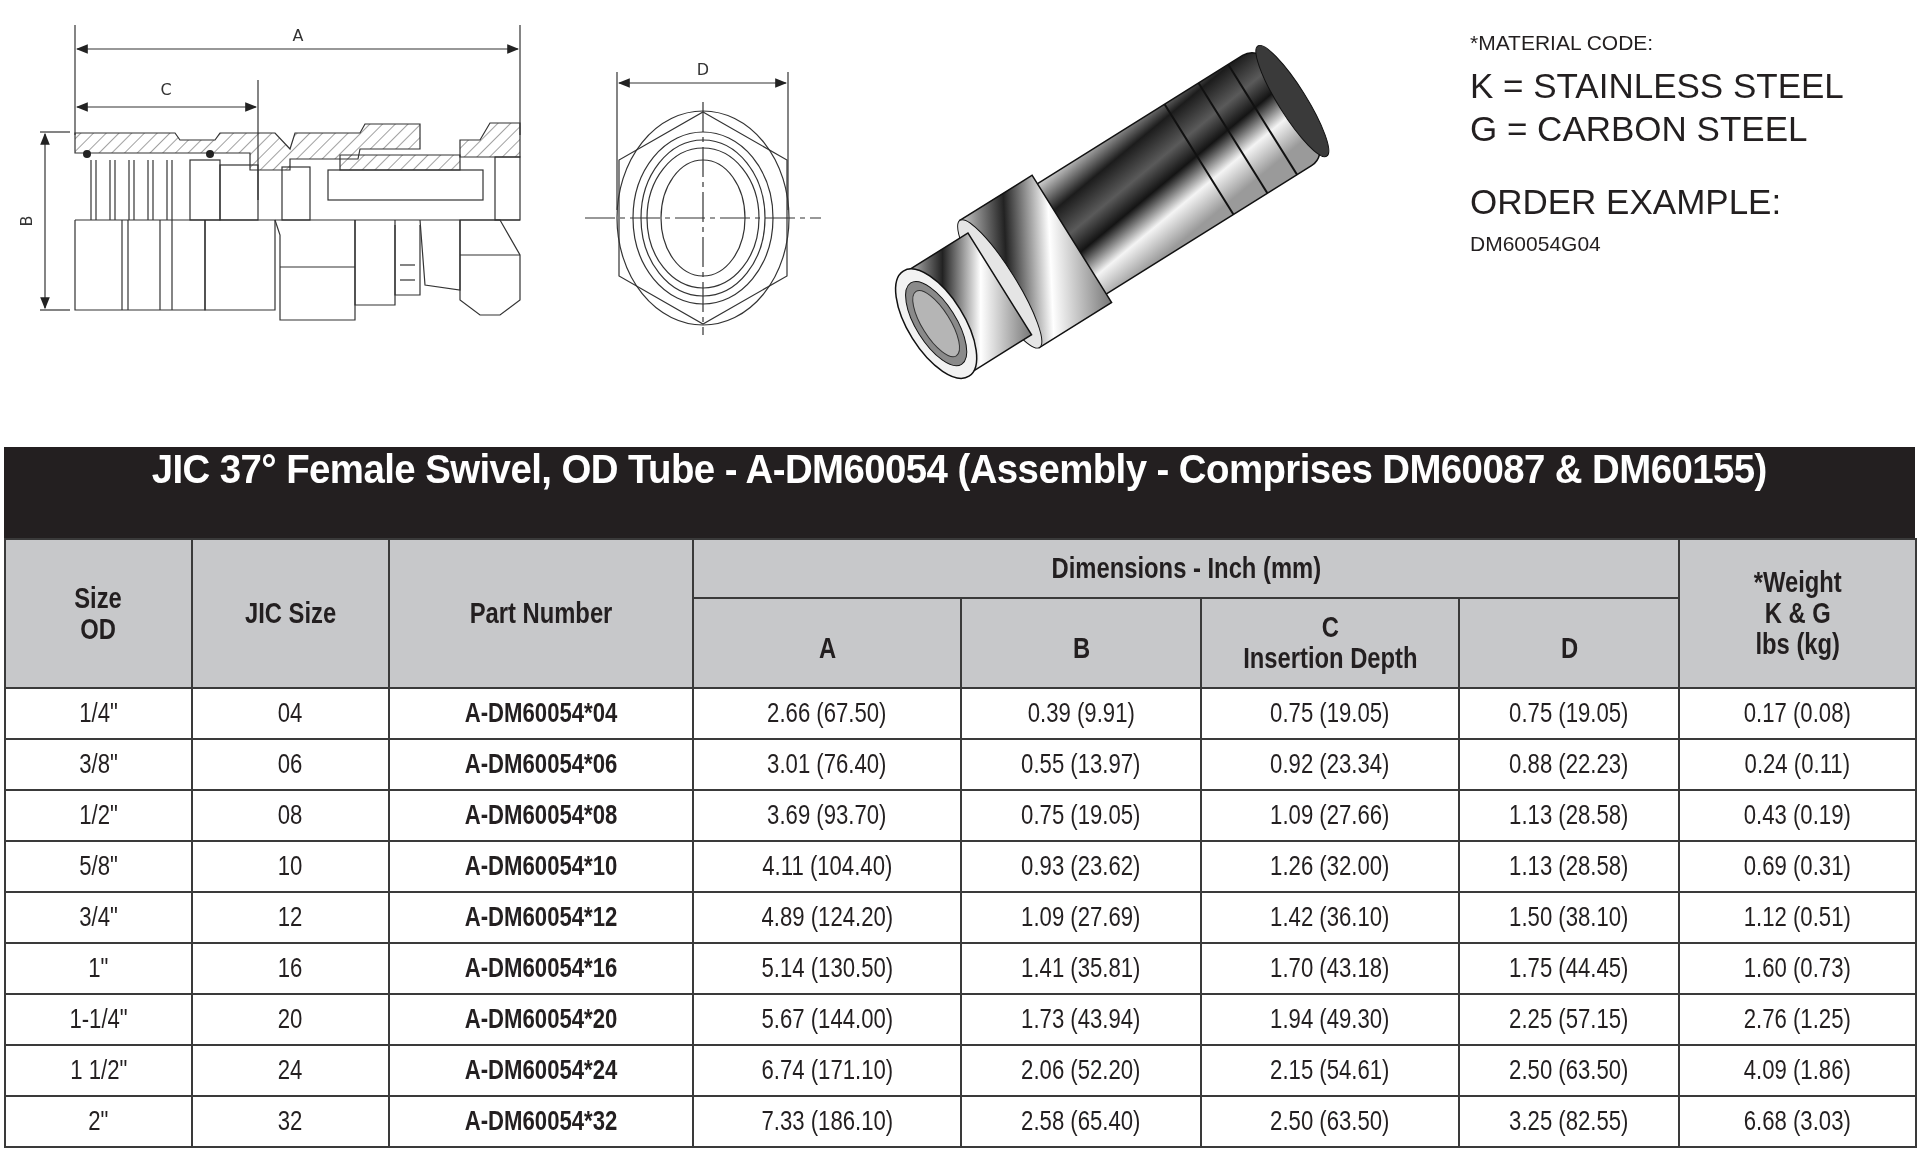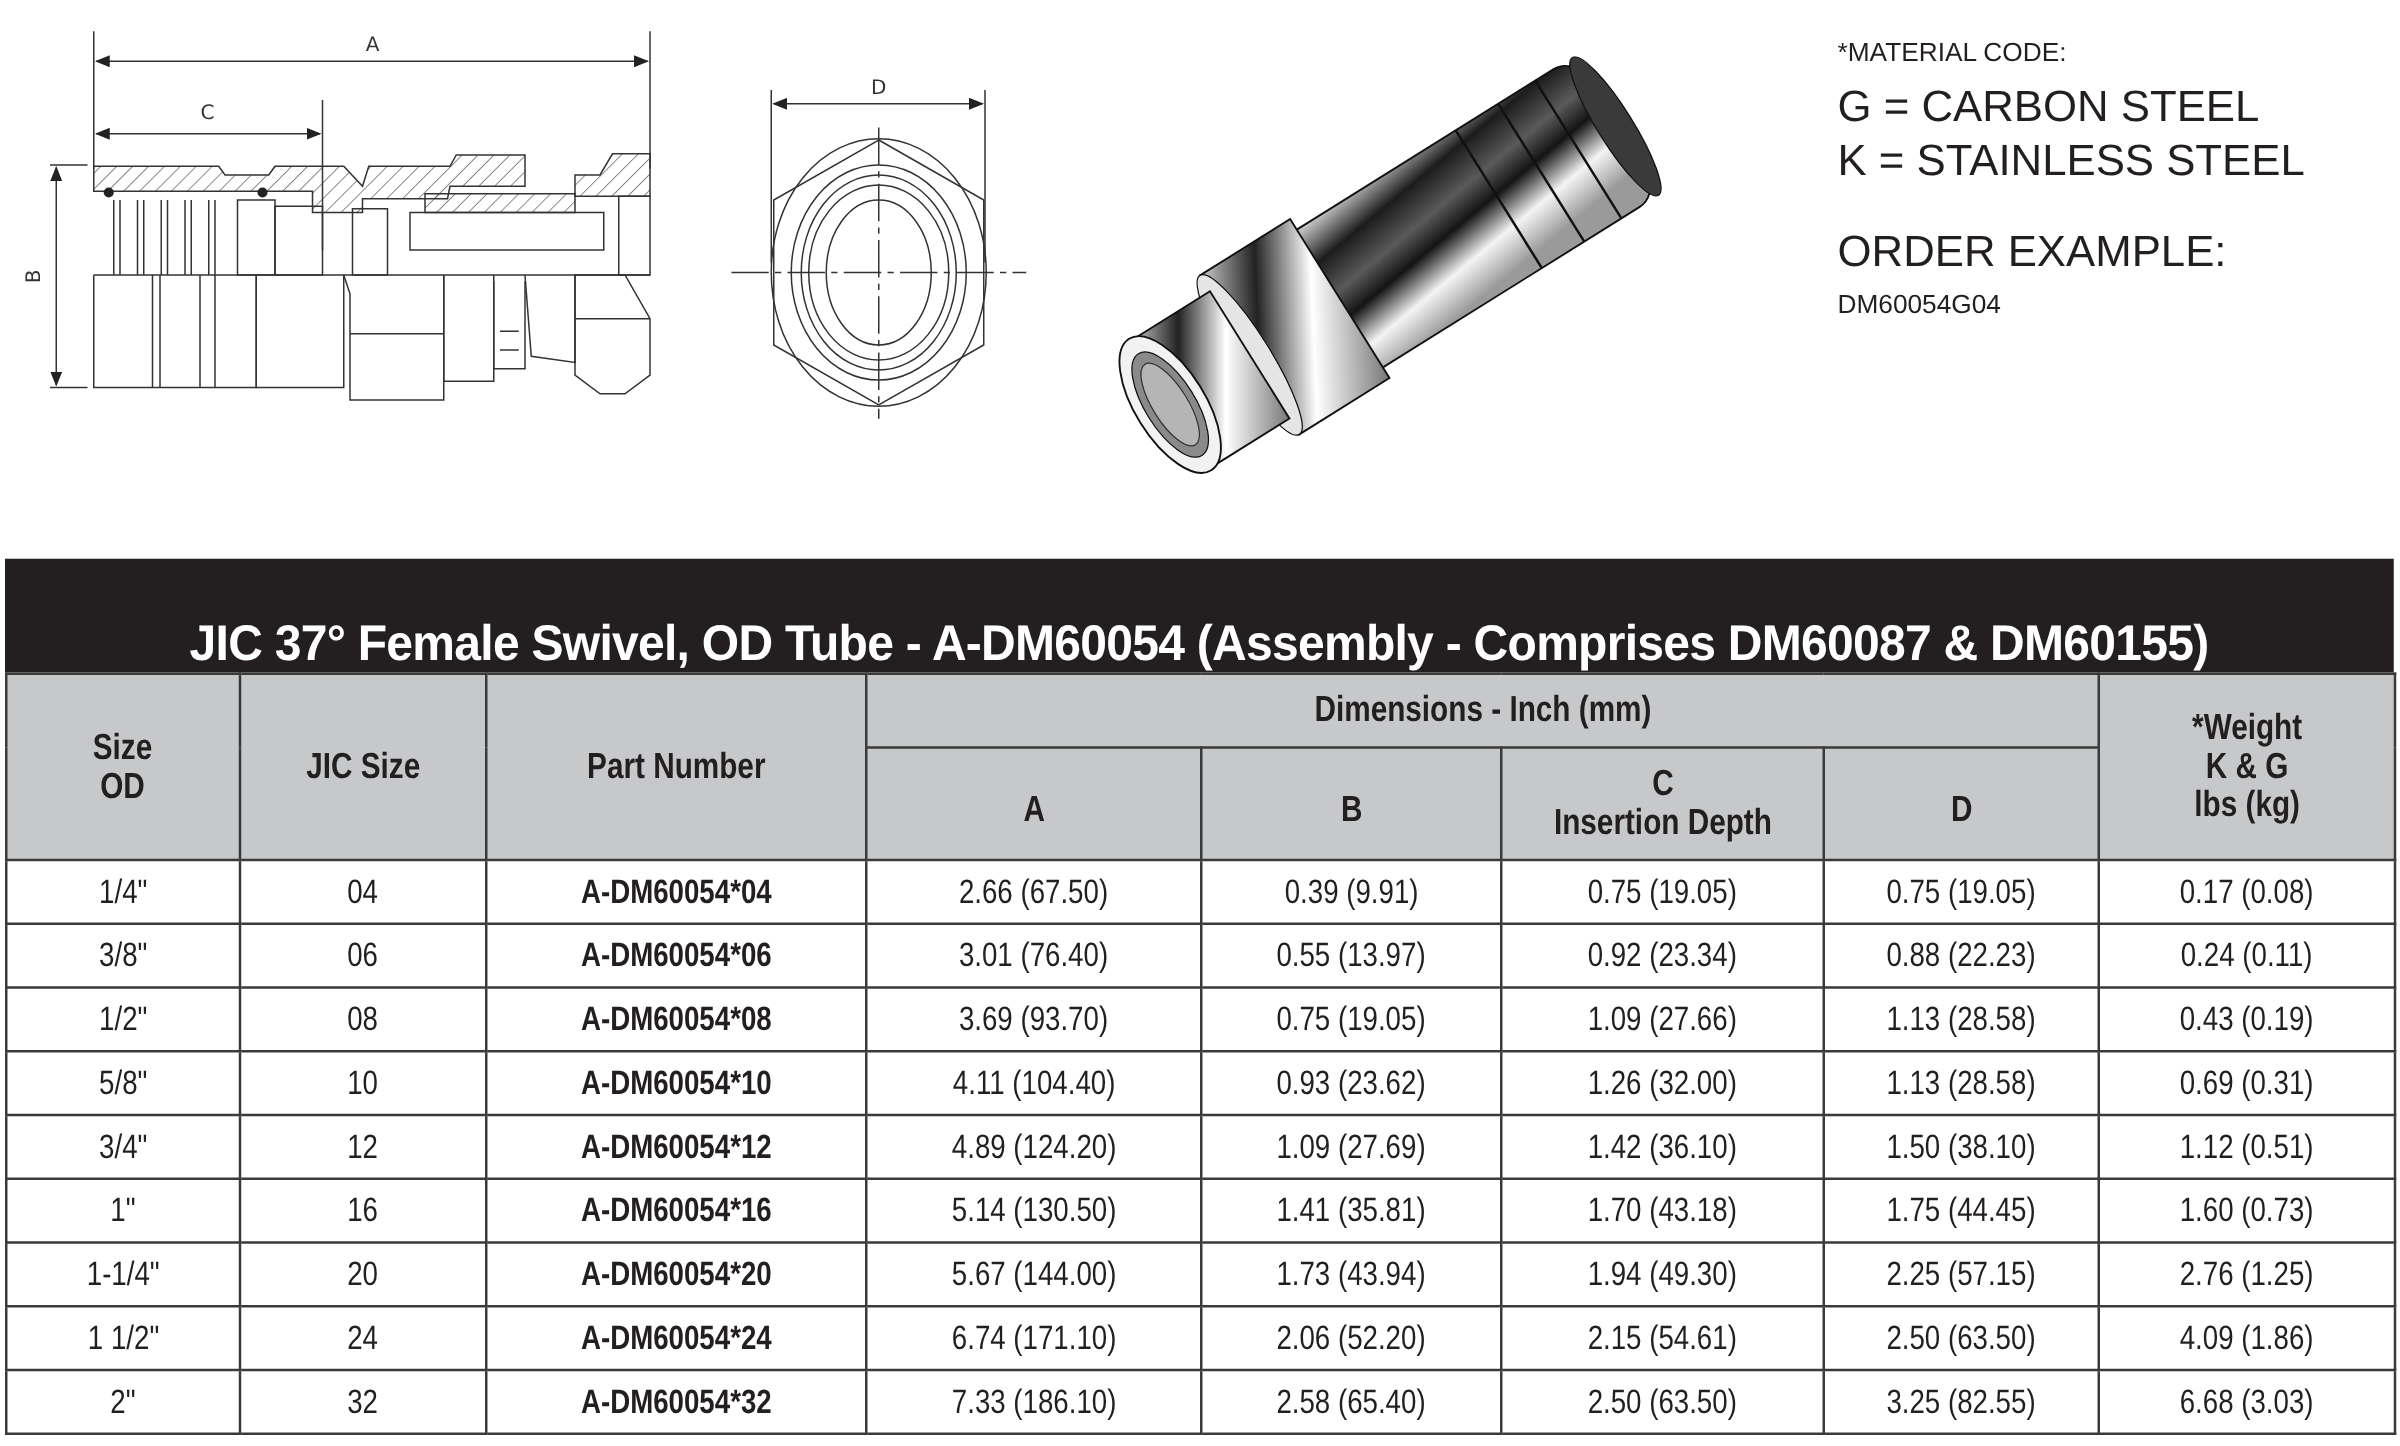--- a/index.html
+++ b/index.html
@@ -5,21 +5,21 @@
   html,body{margin:0;padding:0;background:#ffffff;}
   body{width:1920px;height:1157px;position:relative;overflow:hidden;font-family:"Liberation Sans",sans-serif;color:#231f20;}
   .abs{position:absolute;}
   
   .mat{left:1470px;top:22px;width:440px;}
   .mat .l{font-size:31px;line-height:42px;white-space:nowrap;letter-spacing:0px;}
   .mat .l.big{font-size:35px;line-height:43px;}
   .mat .l.sm{font-size:21px;}
   .mat .gap{height:30px;}
   
-  .title-bar{left:4px;top:447px;width:1911px;height:91px;background:#231f20;color:#fff;display:flex;align-items:flex-end;justify-content:center;}
+  .title-bar{left:4px;top:447px;width:1911px;height:91px;background:#231f20;color:#fff;display:flex;align-items:flex-start;justify-content:center;}
   .title-bar span{font-family:"Liberation Sans",sans-serif;font-weight:bold;font-size:40px;letter-spacing:-0.6px;transform:scaleX(0.96);white-space:nowrap;}
   table.spec{position:absolute;left:4px;top:538px;width:1911px;border-collapse:collapse;table-layout:fixed;text-decoration:underline;}
   table.spec th, table.spec td{border:2px solid #3a3a3a;text-align:center;padding:0;}
   table.spec th{background:#c7c8ca;font-weight:bold;font-size:29px;line-height:31px;color:#231f20;font-family:"Liberation Sans",sans-serif;}
   table.spec th span.cond, table.spec td span.cond{display:inline-block;transform:scaleX(0.82);white-space:nowrap;}
   table.spec td{height:49px;font-size:27px;color:#231f20;}
   table.spec td.pn{font-weight:bold;}
   tr.h1 th{height:57px;}
   tr.h2 th{height:78px;}
   svg{display:block;}
@@ -148,22 +148,22 @@
       <rect x="20" y="110" width="75" height="120" fill="url(#chrome2)" stroke="#111" stroke-width="1.5"></rect>
       <ellipse cx="20" cy="170" rx="28" ry="62" fill="#f2f2f2" stroke="#111" stroke-width="1.5"></ellipse>
       <ellipse cx="20" cy="170" rx="20" ry="48" fill="#8a8a8a" stroke="#111"></ellipse>
       <ellipse cx="20" cy="170" rx="14" ry="38" fill="#b5b5b5" stroke="#333"></ellipse>
     </g>
   </svg>
 </div>
 
 <div class="abs mat">
   <div class="l sm">*MATERIAL CODE:</div>
+  <div class="l big">K = STAINLESS STEEL</div>
   <div class="l big">G = CARBON STEEL</div>
-  <div class="l big">K = STAINLESS STEEL</div>
   <div class="gap"></div>
   <div class="l big">ORDER EXAMPLE:</div>
   <div class="l sm">DM60054G04</div>
 </div>
 
 <div class="abs title-bar">
   <span>JIC 37° Female Swivel, OD Tube - A-DM60054 (Assembly - Comprises DM60087 &amp; DM60155)</span>
 </div>
 
 <table class="spec">

